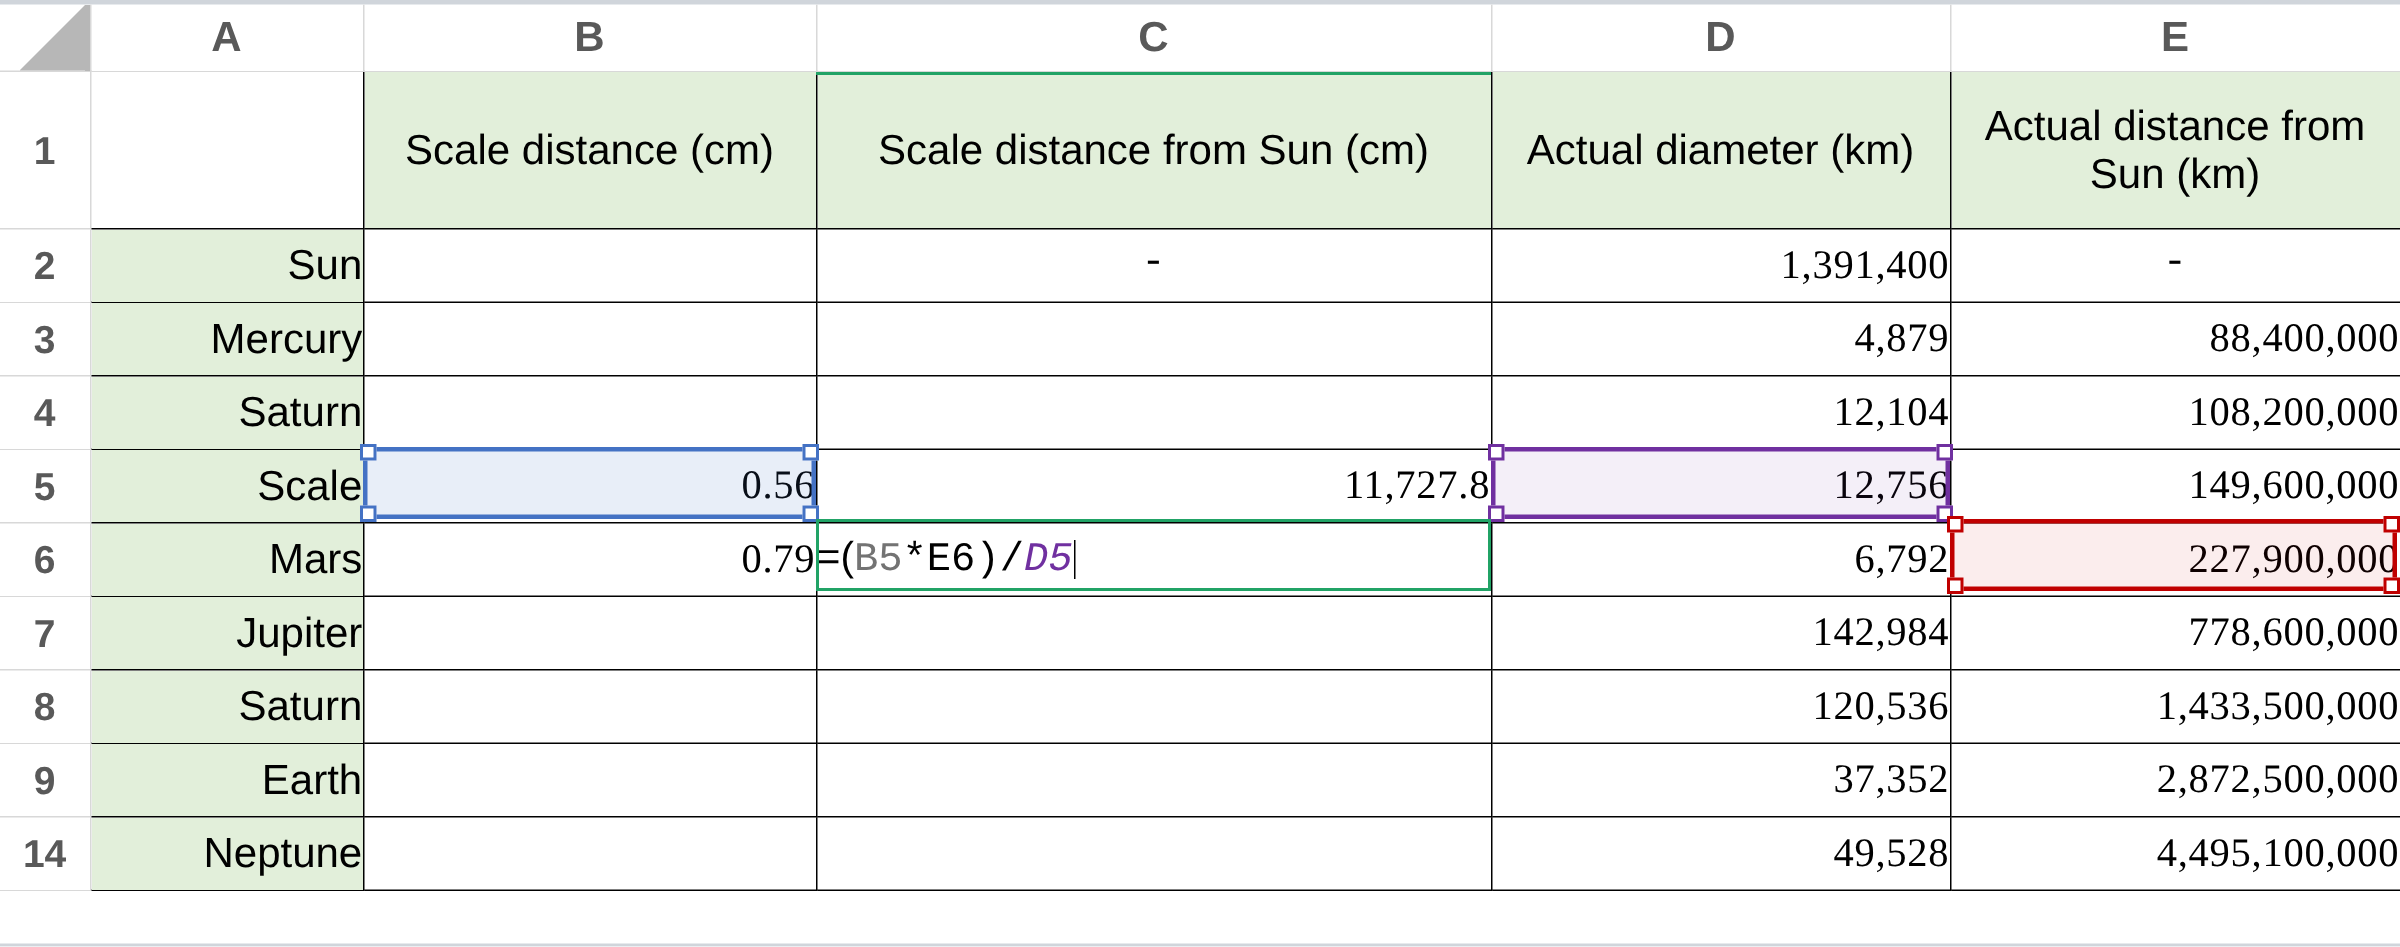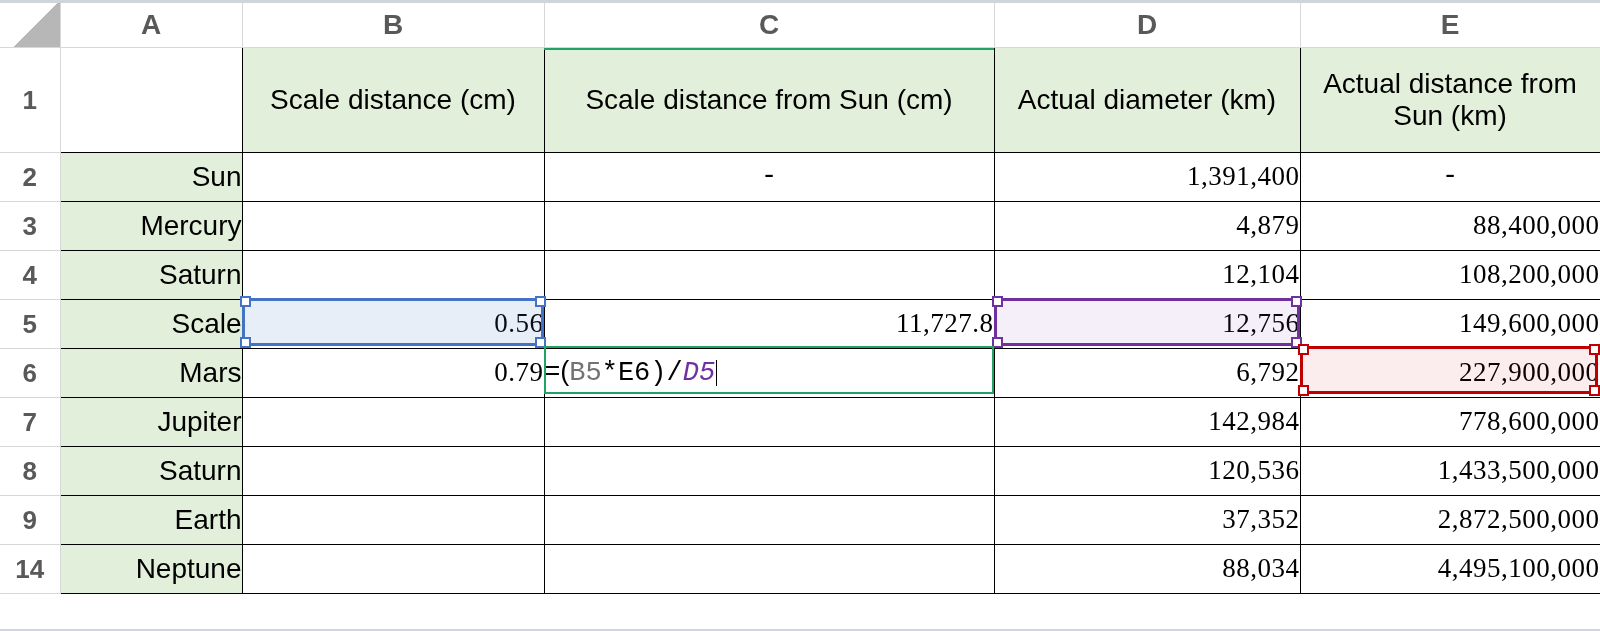--- a/index.html
+++ b/index.html
@@ -238,21 +238,21 @@
       <td class="cell num"></td>
       <td class="cell num"></td>
       <td class="cell num">37,352</td>
       <td class="cell num">2,872,500,000</td>
     </tr>
     <tr class="rN">
       <th class="gutter-cell">14</th>
       <td class="cell rowlab">Neptune</td>
       <td class="cell num"></td>
       <td class="cell num"></td>
-      <td class="cell num">88,034</td>
+      <td class="cell num">49,528</td>
       <td class="cell num">4,495,100,000</td>
     </tr>
   </tbody>
     </table>
 
   <div class="overlay ov-blue" style="left:242px;top:295px;width:302px;height:48px;">
     <div class="handle h-tl"></div>
       <div class="handle h-tr"></div>
     <div class="handle h-bl"></div>
       <div class="handle h-br"></div>

